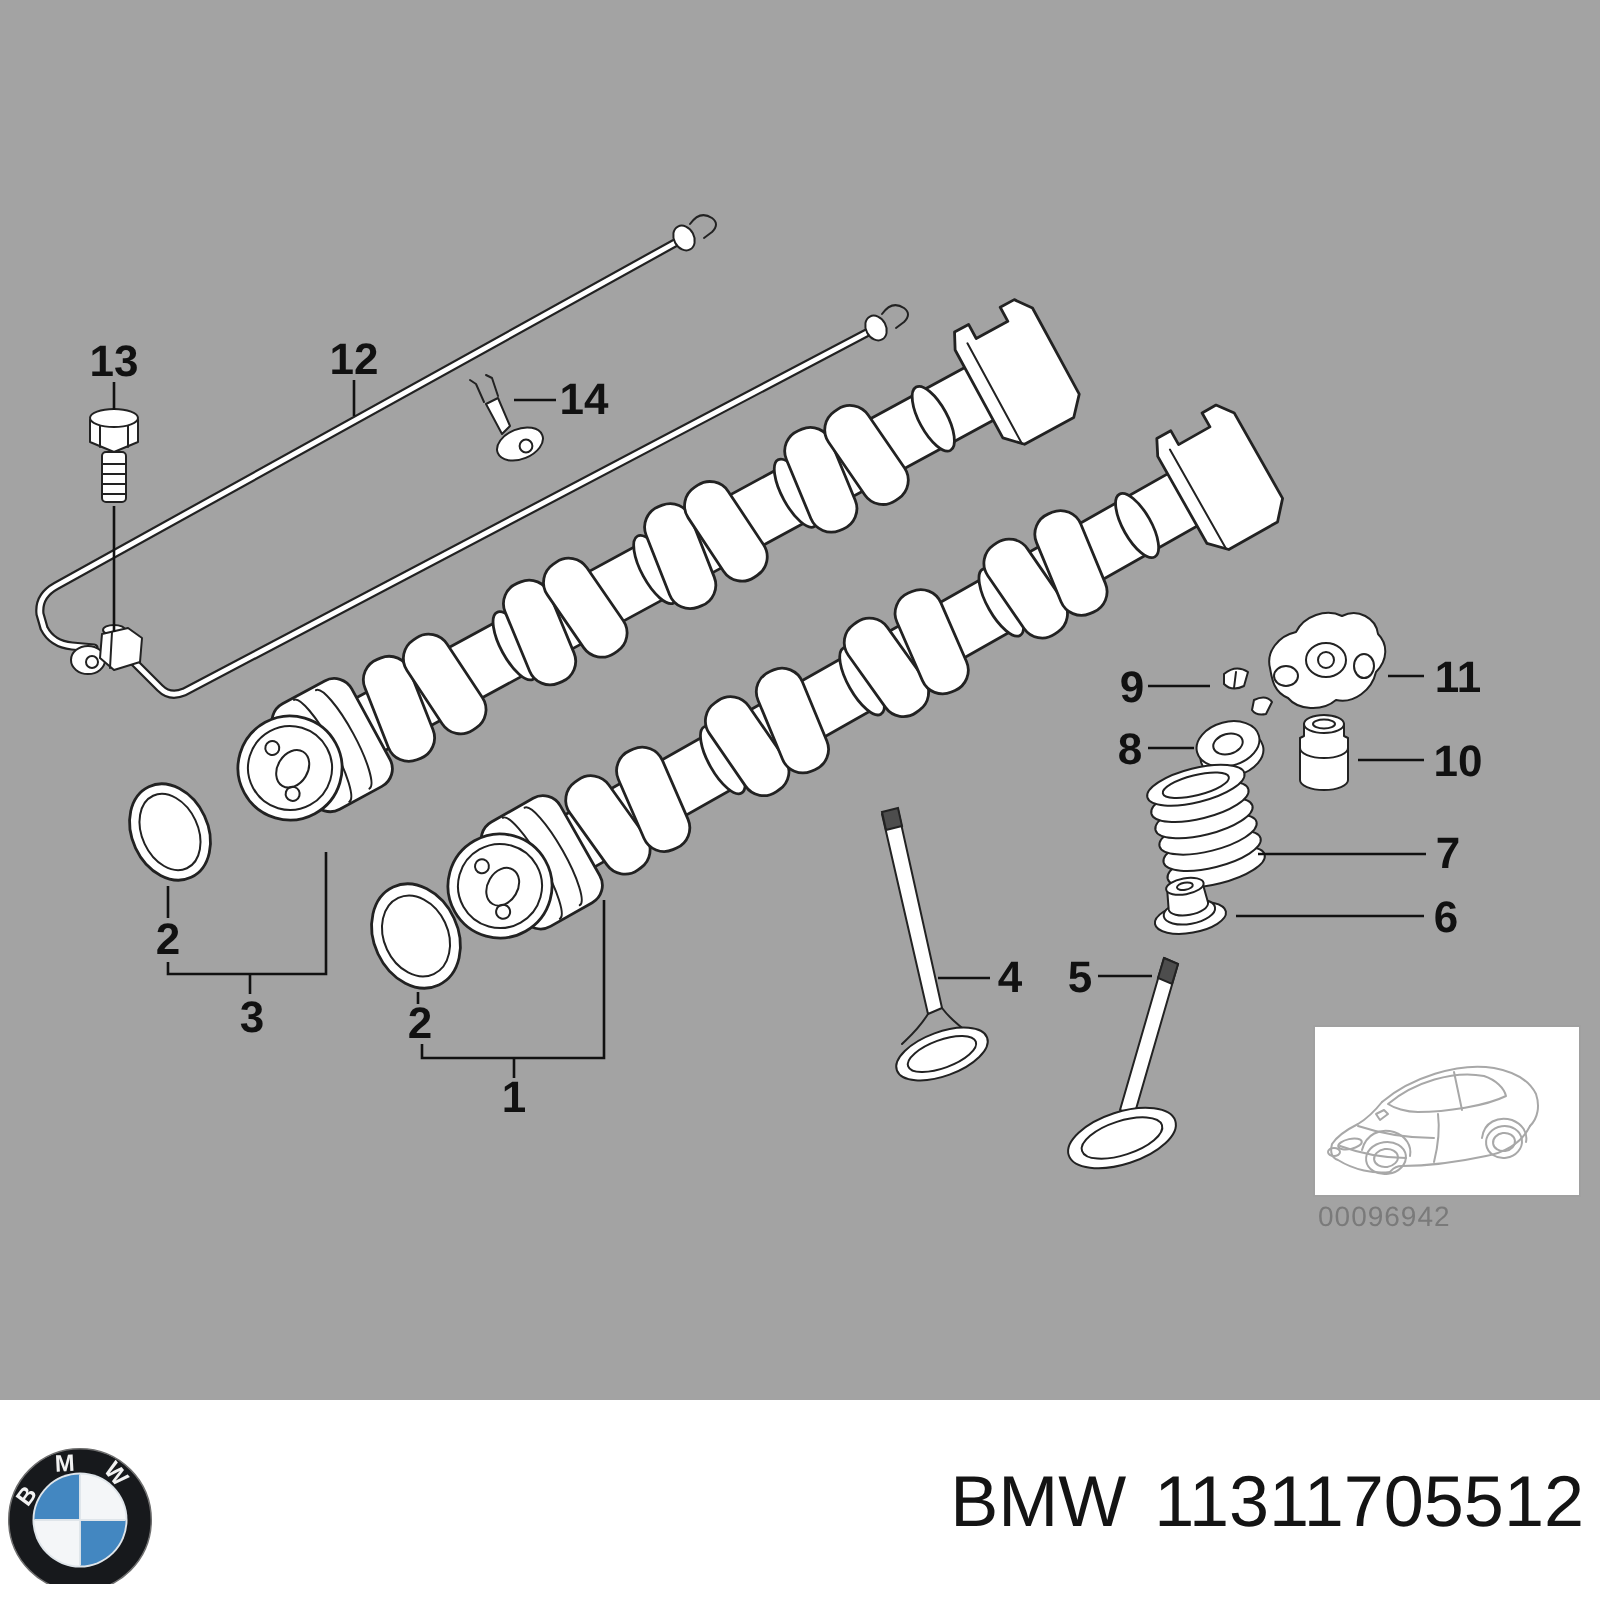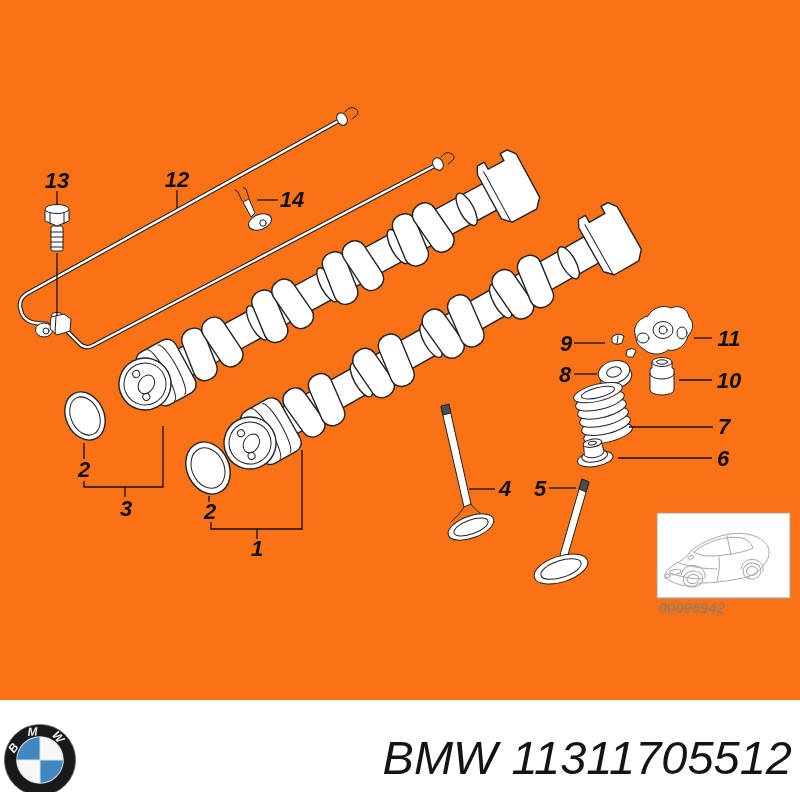--- a/index.html
+++ b/index.html
@@ -1,32 +1,32 @@
 <!DOCTYPE html>
 <html><head>
 <meta charset="utf-8">
 <style>
   html,body{margin:0;padding:0;background:#fff;}
-  .page{position:relative;width:800px;height:792px;background:#f97316;overflow:hidden;
-        font-family:"Liberation Sans",sans-serif;font-style:italic;}
+  .page{position:relative;width:800px;height:792px;background:#a3a3a3;overflow:hidden;
+        font-family:"Liberation Sans",sans-serif;}
   svg.diagram{position:absolute;left:0;top:0;}
   .callout{font-family:"Liberation Sans",sans-serif;font-weight:bold;font-size:22px;fill:#111;text-anchor:middle;}
   .code-text{font-family:"Liberation Sans",sans-serif;font-size:14px;fill:#7a7a7a;letter-spacing:.5px;}
   .outline{fill:#fff;stroke:#222;stroke-width:1.4;stroke-linejoin:round;}
   .outline2{fill:#fff;stroke:#222;stroke-width:1;stroke-linejoin:round;}
   .detail{fill:none;stroke:#222;stroke-width:1;stroke-linejoin:round;stroke-linecap:round;}
   .dark{fill:#4d4d4d;stroke:#222;stroke-width:1;}
   .leader{fill:none;stroke:#111;stroke-width:1.3;}
   .pipeO{fill:none;stroke:#222;stroke-width:4.6;stroke-linecap:round;}
   .pipeI{fill:none;stroke:#fff;stroke-width:2.4;stroke-linecap:round;}
   .thumb{fill:none;stroke:#a8a8a8;stroke-width:1;stroke-linejoin:round;stroke-linecap:round;}
   .thumb-box{fill:#fff;stroke:#a0a0a0;stroke-width:1;}
   .footer{position:absolute;left:0;top:700px;width:800px;height:100px;background:#fff;}
   .bmw-logo{position:absolute;left:2px;top:22px;width:76px;height:76px;}
-  .part-title{position:absolute;right:8px;top:30px;font-size:47px;color:#141414;white-space:nowrap;}
+  .part-title{position:absolute;right:8px;top:30px;font-size:36px;color:#141414;white-space:nowrap;}
   .pn{margin-left:14px;}
   .logo-text{font-family:"Liberation Sans",sans-serif;font-weight:bold;font-size:12.5px;
              fill:#f2f2f2;letter-spacing:13px;}
 </style>
 </head>
 <body>
 
 <div class="page">
 
   <svg class="diagram" width="800" height="700" viewBox="0 0 800 700" xmlns="http://www.w3.org/2000/svg" xmlns:xlink="http://www.w3.org/1999/xlink">

